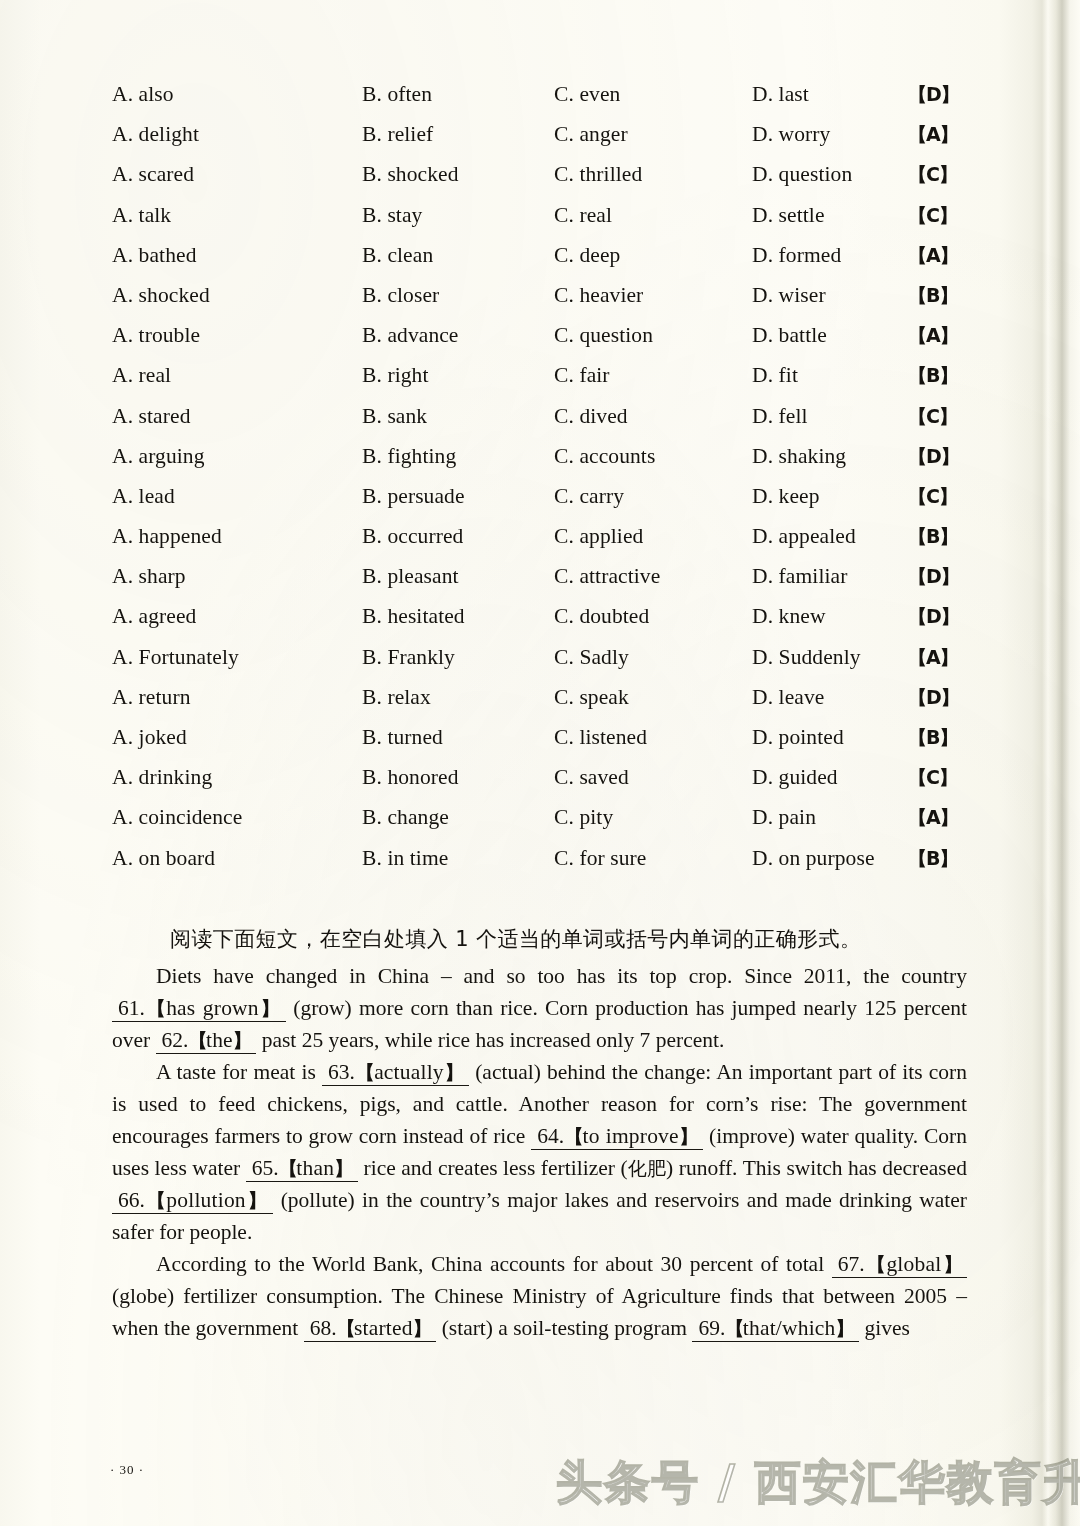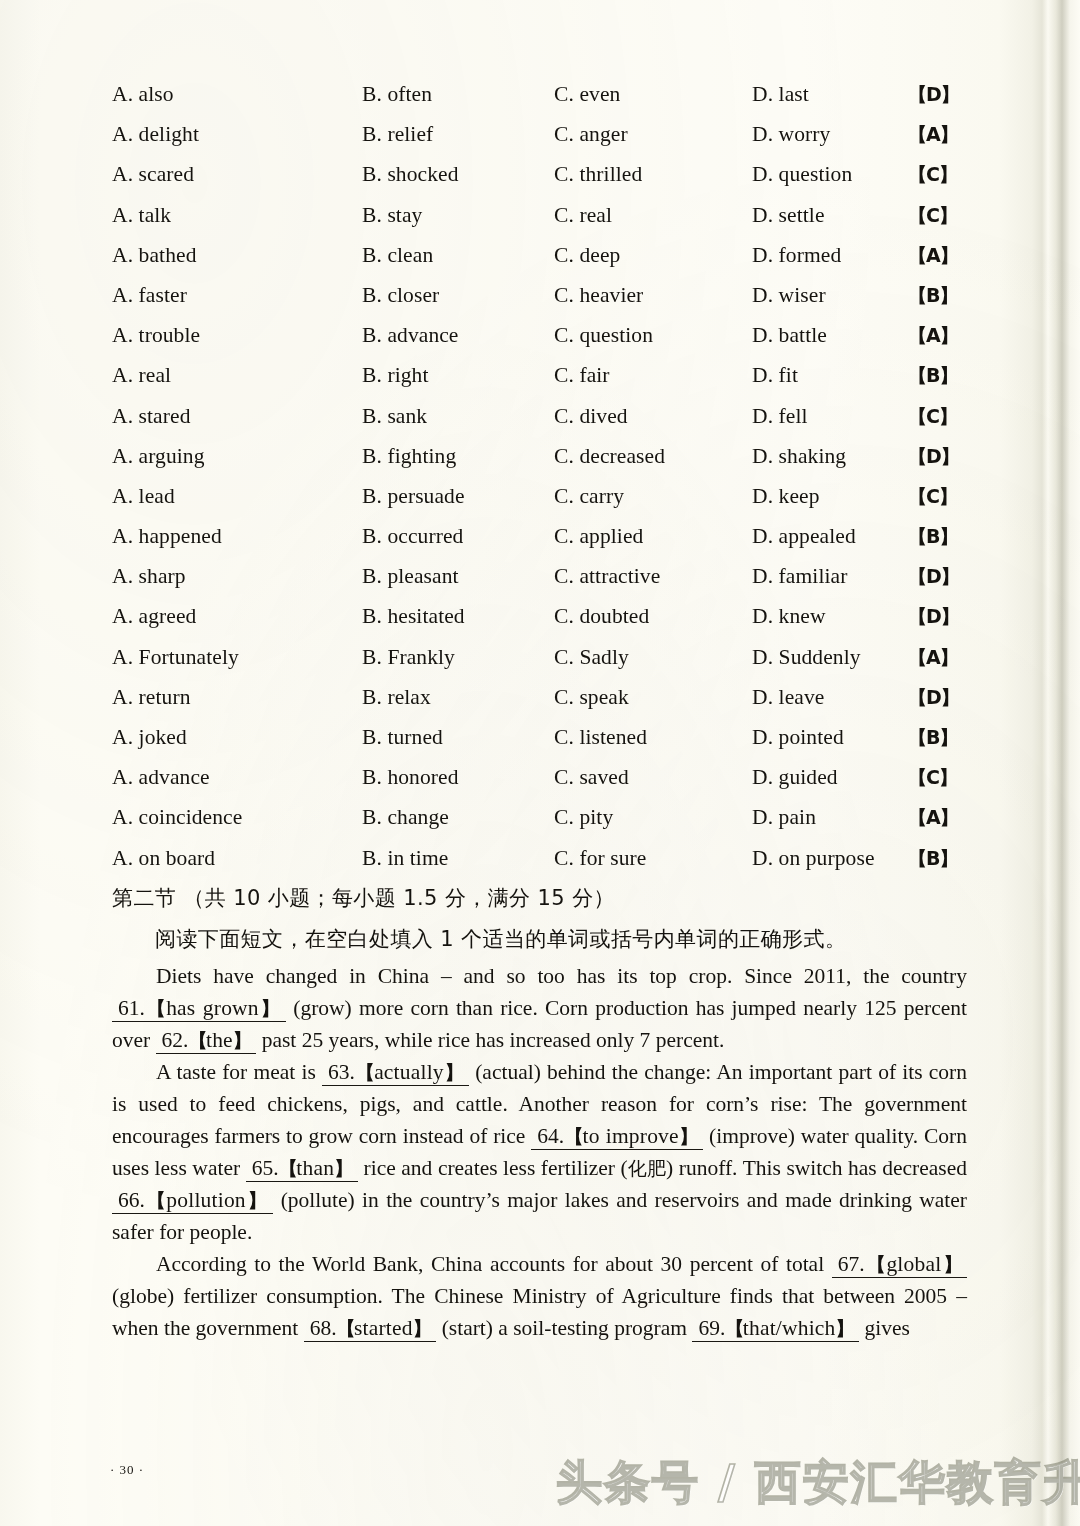--- a/index.html
+++ b/index.html
@@ -78,21 +78,21 @@
     letter-spacing: .4px;
   }
   #sec-head {
     position: absolute;
     left: 112px;
     top: 884px;
     white-space: nowrap;
   }
   #sec-instr {
     position: absolute;
-    left: 155px;
+    left: 170px;
     top: 925px;
     white-space: nowrap;
   }
 
   
   #passage {
     position: absolute;
     left: 112px;
     top: 960px;
     width: 855px;
@@ -183,21 +183,21 @@
         <span class="col-ans">【C】</span>
       </div>
       <div class="opt-row">
         <span class="col-a">A. bathed</span>
         <span class="col-b">B. clean</span>
         <span class="col-c">C. deep</span>
         <span class="col-d">D. formed</span>
         <span class="col-ans">【A】</span>
       </div>
       <div class="opt-row">
-        <span class="col-a">A. faster</span>
+        <span class="col-a">A. shocked</span>
         <span class="col-b">B. closer</span>
         <span class="col-c">C. heavier</span>
         <span class="col-d">D. wiser</span>
         <span class="col-ans">【B】</span>
       </div>
       <div class="opt-row">
         <span class="col-a">A. trouble</span>
         <span class="col-b">B. advance</span>
         <span class="col-c">C. question</span>
         <span class="col-d">D. battle</span>
@@ -213,21 +213,21 @@
       <div class="opt-row">
         <span class="col-a">A. stared</span>
         <span class="col-b">B. sank</span>
         <span class="col-c">C. dived</span>
         <span class="col-d">D. fell</span>
         <span class="col-ans">【C】</span>
       </div>
       <div class="opt-row">
         <span class="col-a">A. arguing</span>
         <span class="col-b">B. fighting</span>
-        <span class="col-c">C. decreased</span>
+        <span class="col-c">C. accounts</span>
         <span class="col-d">D. shaking</span>
         <span class="col-ans">【D】</span>
       </div>
       <div class="opt-row">
         <span class="col-a">A. lead</span>
         <span class="col-b">B. persuade</span>
         <span class="col-c">C. carry</span>
         <span class="col-d">D. keep</span>
         <span class="col-ans">【C】</span>
       </div>
@@ -267,21 +267,21 @@
         <span class="col-ans">【D】</span>
       </div>
       <div class="opt-row">
         <span class="col-a">A. joked</span>
         <span class="col-b">B. turned</span>
         <span class="col-c">C. listened</span>
         <span class="col-d">D. pointed</span>
         <span class="col-ans">【B】</span>
       </div>
       <div class="opt-row">
-        <span class="col-a">A. advance</span>
+        <span class="col-a">A. drinking</span>
         <span class="col-b">B. honored</span>
         <span class="col-c">C. saved</span>
         <span class="col-d">D. guided</span>
         <span class="col-ans">【C】</span>
       </div>
       <div class="opt-row">
         <span class="col-a">A. coincidence</span>
         <span class="col-b">B. change</span>
         <span class="col-c">C. pity</span>
         <span class="col-d">D. pain</span>
@@ -289,21 +289,20 @@
       </div>
       <div class="opt-row">
         <span class="col-a">A. on board</span>
         <span class="col-b">B. in time</span>
         <span class="col-c">C. for sure</span>
         <span class="col-d">D. on purpose</span>
         <span class="col-ans">【B】</span>
       </div>
     </div>
 
-    <div id="sec-head" class="cn">第二节 （共 10 小题；每小题 1.5 分，满分 15 分）</div>
     <div id="sec-instr" class="cn">阅读下面短文，在空白处填入 1 个适当的单词或括号内单词的正确形式。</div>
 
     <div id="passage">
 
       <p class="indent"><span>Diets have changed in China – and so too has its top crop. Since 2011, the country </span><span class="blank"><span>61.</span><span class="brk">【</span><span class="ans-word">has grown</span><span class="brk">】</span></span><span> (grow) more corn than rice. Corn production has jumped nearly 125 percent over </span><span class="blank"><span>62.</span><span class="brk">【</span><span class="ans-word">the</span><span class="brk">】</span></span><span> past 25 years, while rice has increased only 7 percent.</span></p>
 
       <p class="indent"><span>A taste for meat is </span><span class="blank"><span>63.</span><span class="brk">【</span><span class="ans-word">actually</span><span class="brk">】</span></span><span> (actual) behind the change: An important part of its corn is used to feed chickens, pigs, and cattle. Another reason for corn’s rise: The government encourages farmers to grow corn instead of rice </span><span class="blank"><span>64.</span><span class="brk">【</span><span class="ans-word">to improve</span><span class="brk">】</span></span><span> (improve)   water quality. Corn uses less water </span><span class="blank"><span>65.</span><span class="brk">【</span><span class="ans-word">than</span><span class="brk">】</span></span><span> rice and creates less fertilizer (</span><span class="hanzi">化肥</span><span>) runoff. This switch has decreased </span><span class="blank"><span>66.</span><span class="brk">【</span><span class="ans-word">pollution</span><span class="brk">】</span></span><span> (pollute) in the country’s major lakes and reservoirs and made drinking water safer for people.</span></p>
 
       <p class="indent"><span>According to the World Bank, China accounts for about 30 percent of total </span><span class="blank"><span>67.</span><span class="brk">【</span><span class="ans-word">global</span><span class="brk">】</span></span><span> (globe) fertilizer consumption. The Chinese Ministry of Agriculture finds that between 2005 – when the government </span><span class="blank"><span>68.</span><span class="brk">【</span><span class="ans-word">started</span><span class="brk">】</span></span><span> (start) a soil-testing program </span><span class="blank"><span>69.</span><span class="brk">【</span><span class="ans-word">that/which</span><span class="brk">】</span></span><span>  gives</span></p>
 

